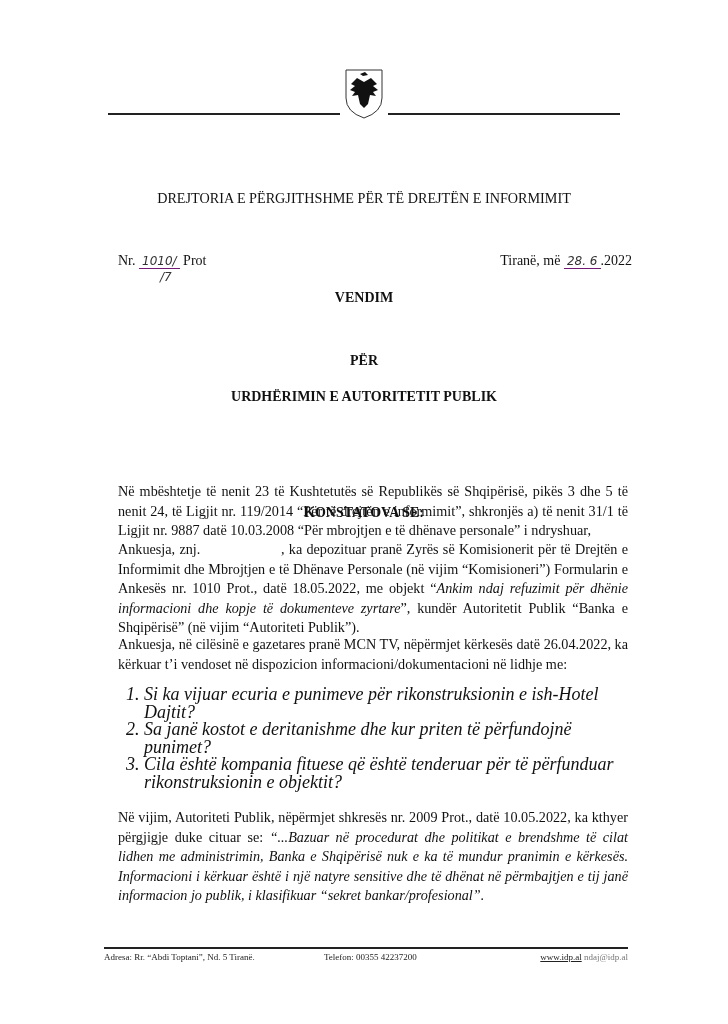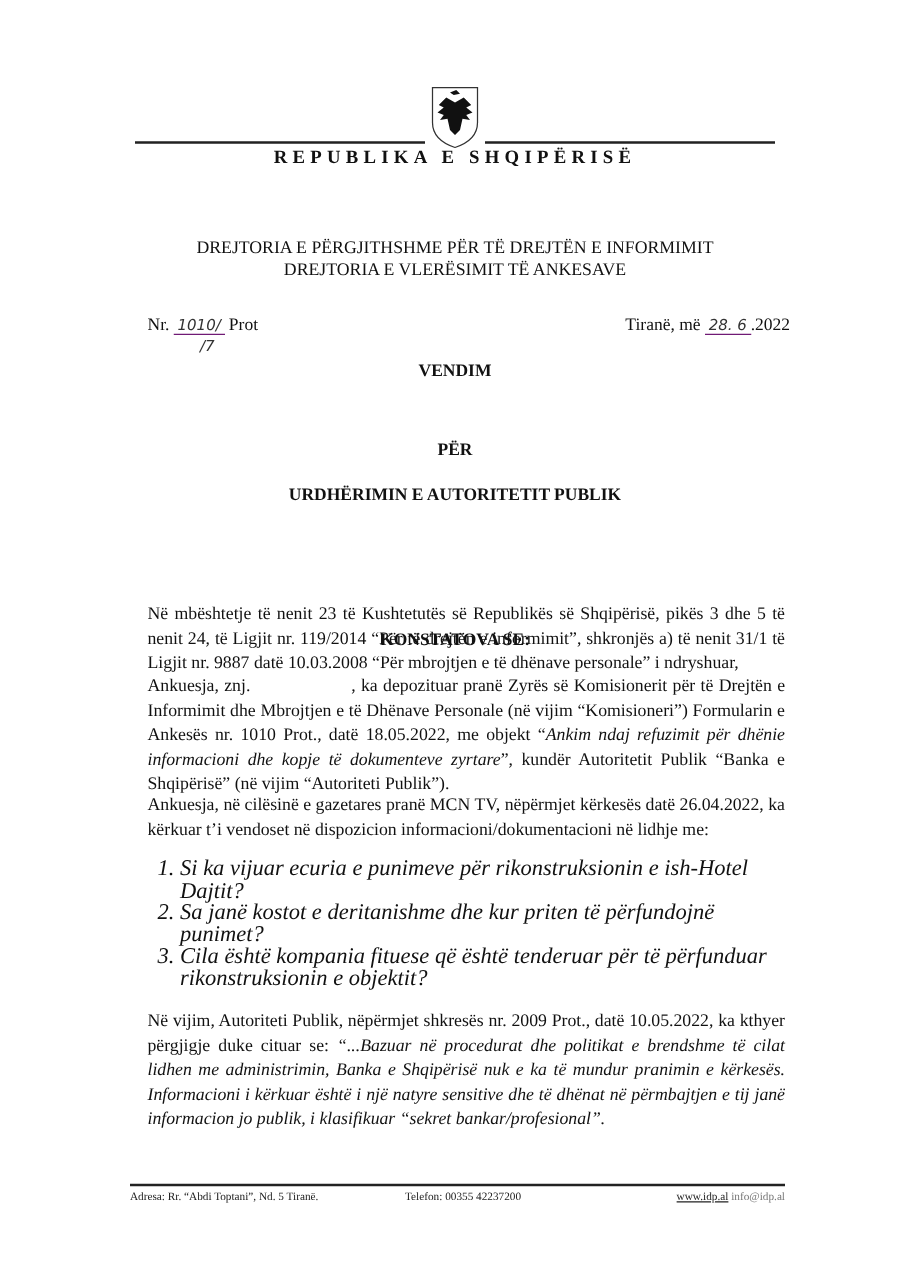--- a/index.html
+++ b/index.html
@@ -49,24 +49,22 @@
 <div class="page">
 
   <svg class="emblem" viewBox="0 0 42 56">
     <path d="M3 6 L39 6 L39 34 Q39 48 21 54 Q3 48 3 34 Z" fill="none" stroke="#333" stroke-width="1"></path>
     <path d="M21 18 L14 14 L8 20 L12 22 L7 26 L12 28 L9 32 L15 31 L17 40 L21 44 L25 40 L27 31 L33 32 L30 28 L35 26 L30 22 L34 20 L28 14 Z" fill="#111"></path>
     <path d="M17 10 L22 8 L25 11 L20 12 Z" fill="#111"></path>
   </svg>
   <div class="rule-top left"></div>
   <div class="rule-top right"></div>
 
-  <div class="center republika">REPUBLIKA E SHQIPËRISË</div>
   <div class="center inst2">
     <div>DREJTORIA E PËRGJITHSHME PËR TË DREJTËN E INFORMIMIT</div>
-    <div>DREJTORIA E VLERËSIMIT TË ANKESAVE</div>
   </div>
 
   <div class="refrow">
     <span class="left">
       <span>Nr.</span>
       <span class="hand">1010/</span>
       <span>Prot</span>
     </span>
     <span class="right">
       <span>Tiranë, më</span>
@@ -94,16 +92,16 @@
   </ol>
 
   <div class="para p4"><span>Në vijim, Autoriteti Publik, nëpërmjet shkresës nr. 2009 Prot., datë 10.05.2022, ka kthyer përgjigje duke cituar se: </span><i>“...Bazuar në procedurat dhe politikat e brendshme të cilat lidhen me administrimin, Banka e Shqipërisë nuk e ka të mundur pranimin e kërkesës. Informacioni i kërkuar është i një natyre sensitive dhe të dhënat në përmbajtjen e tij janë informacion jo publik, i klasifikuar “sekret bankar/profesional”.</i></div>
 
   <div class="rule-bot"></div>
   <div class="footer">
     <span class="addr">Adresa: Rr. “Abdi Toptani”, Nd. 5 Tiranë.</span>
     <span class="tel">Telefon: 00355 42237200</span>
     <span class="web">
       <u>www.idp.al</u>
-      <span class="mail">info@idp.al</span>
+      <span class="mail">ndaj@idp.al</span>
     </span>
   </div>
 </div>
 
 </body></html>

